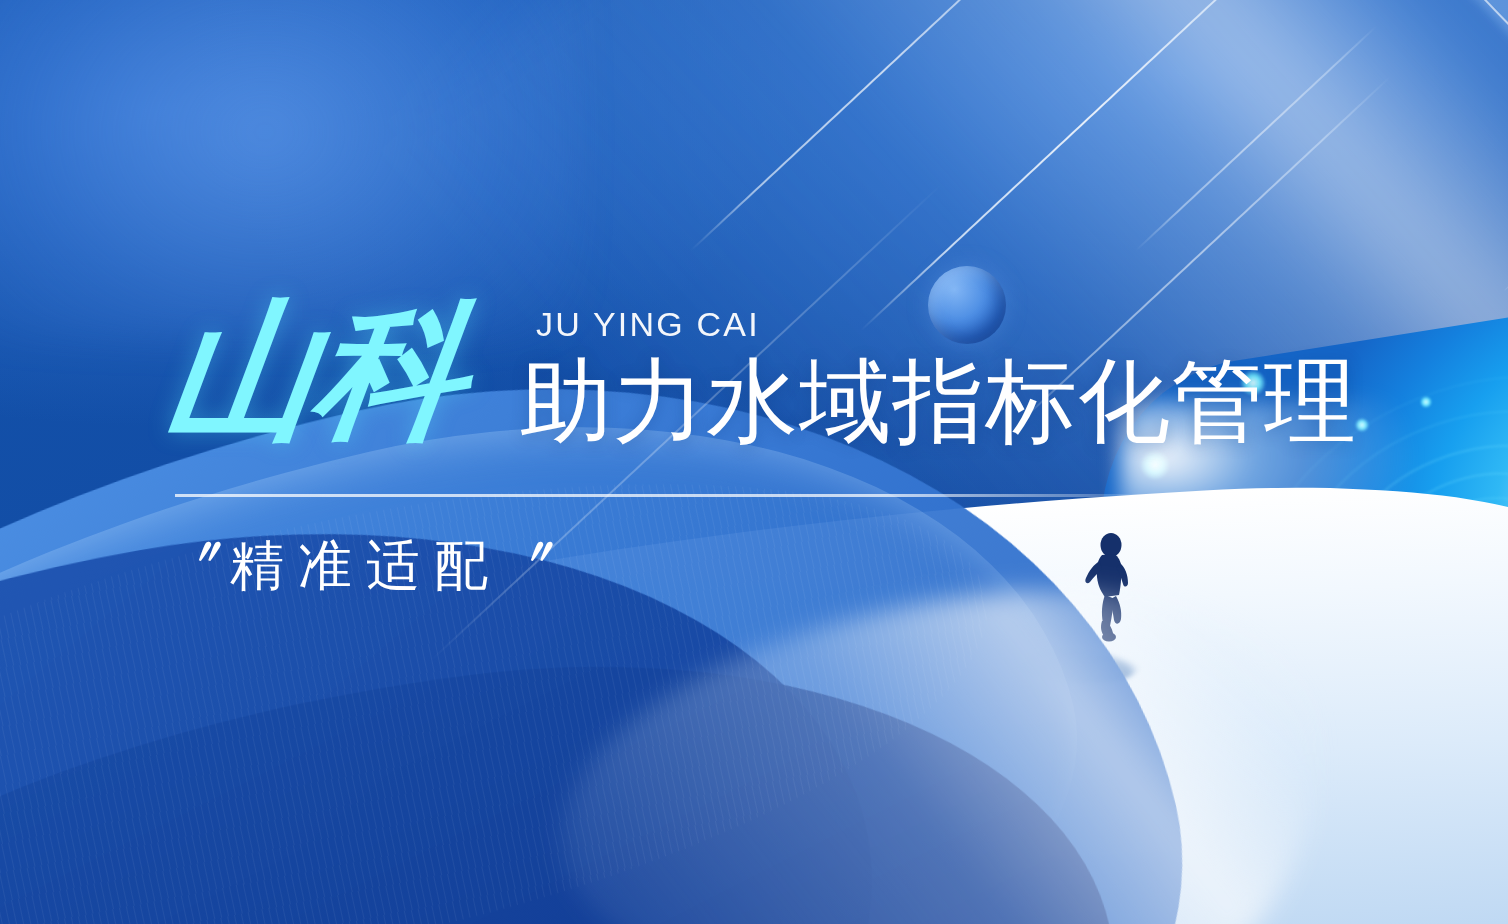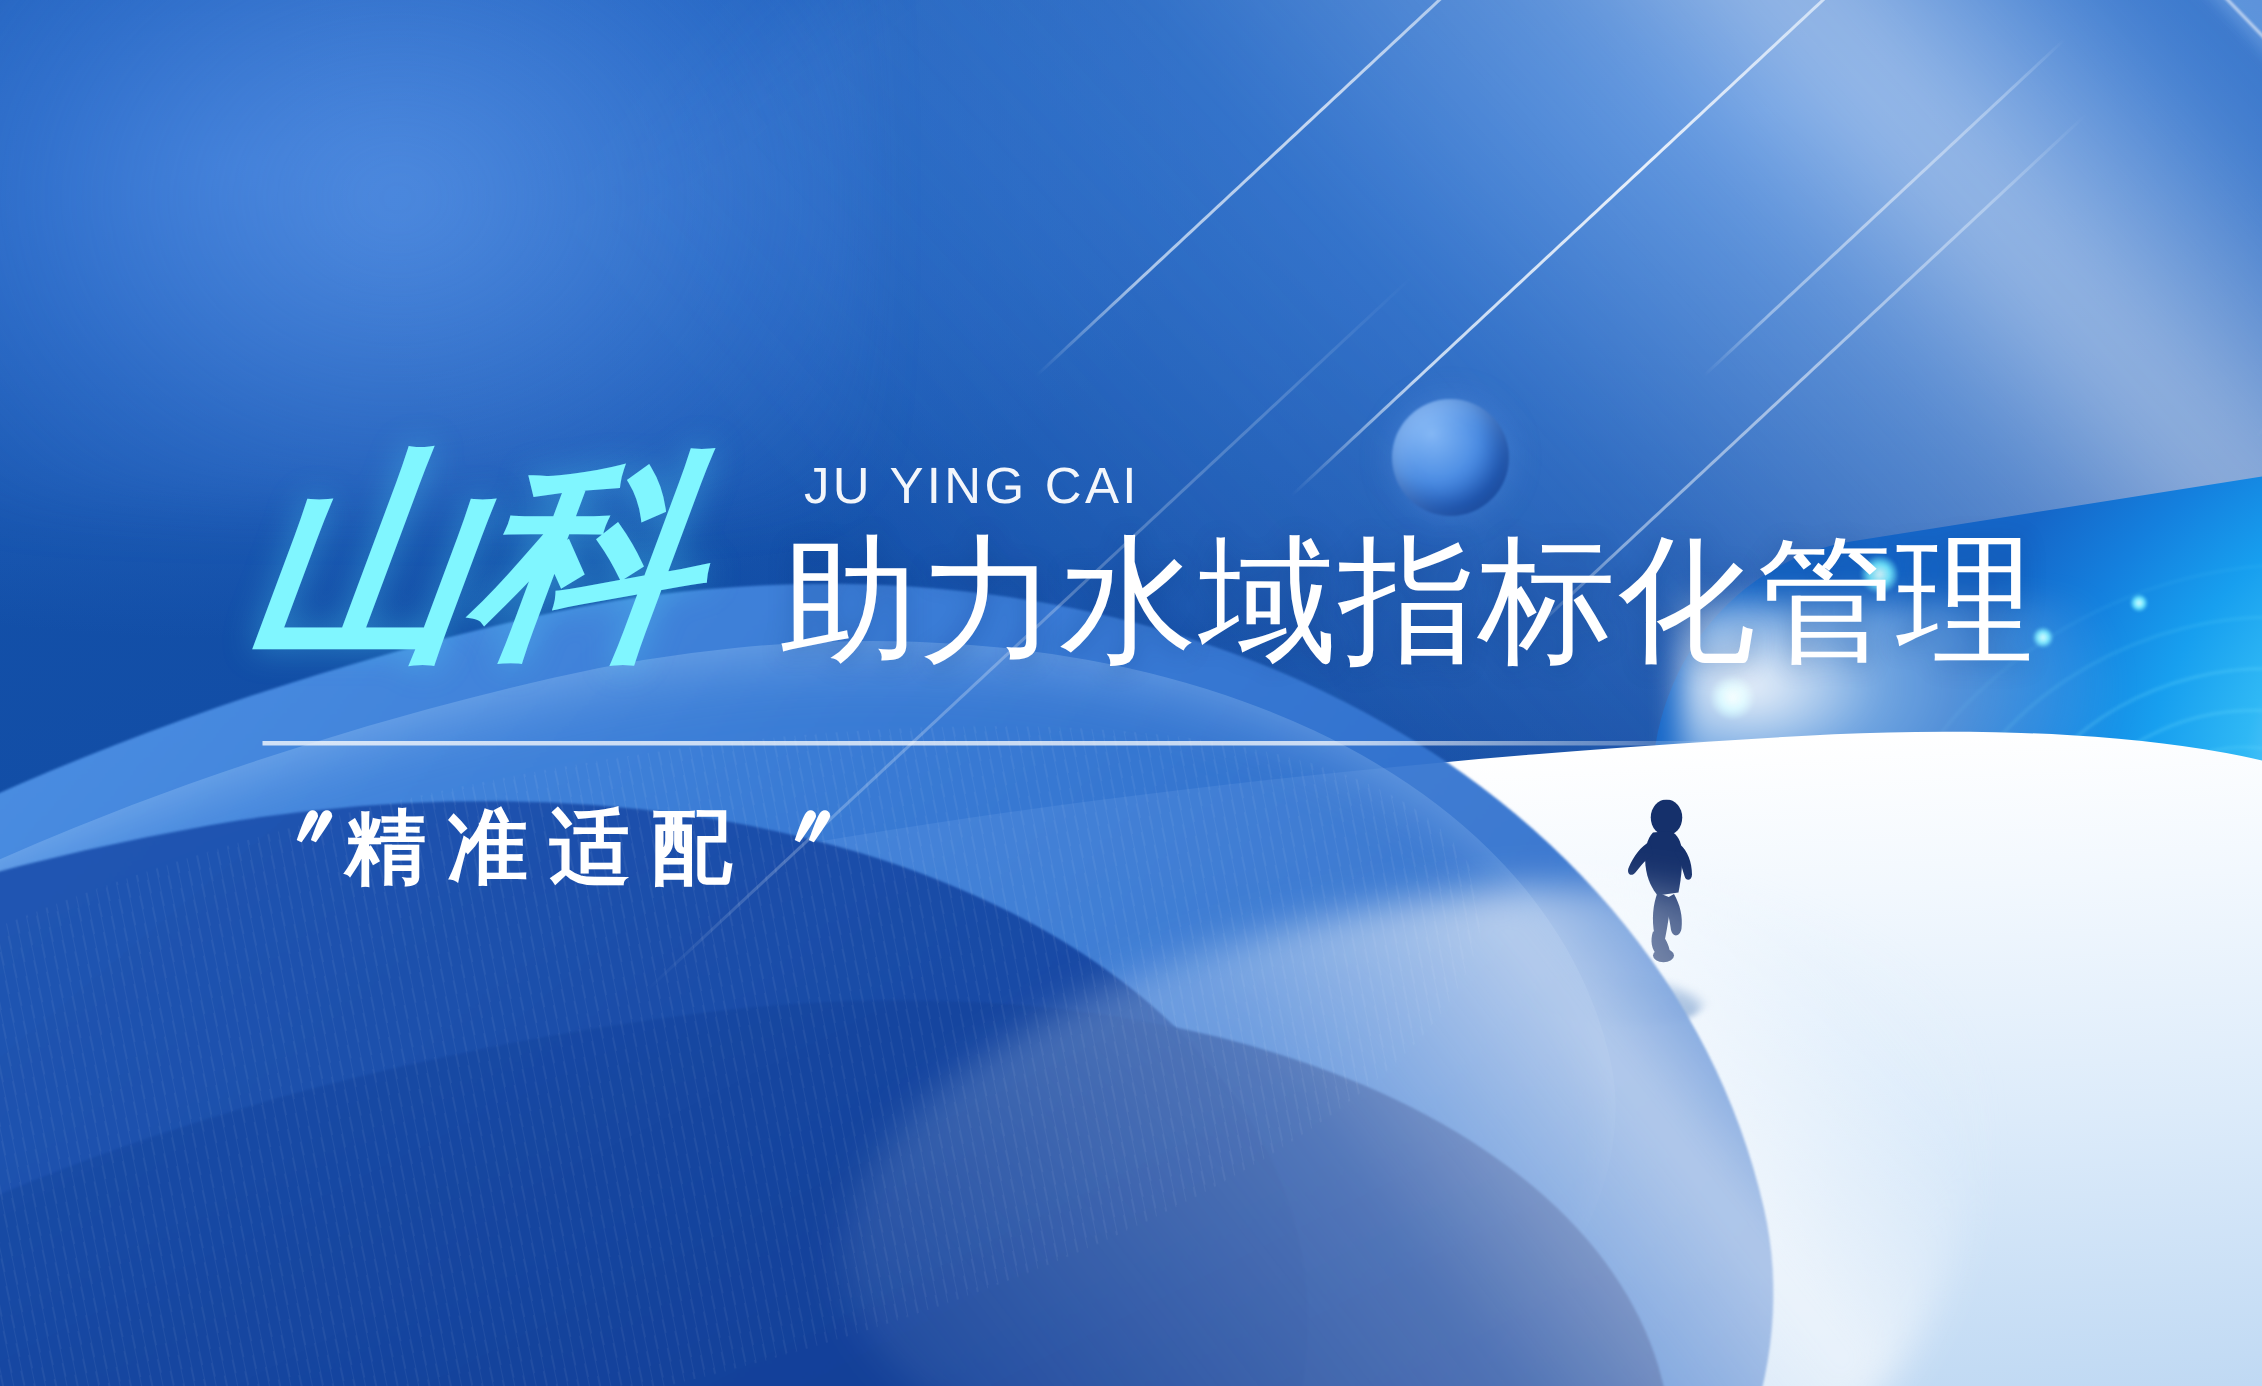--- a/index.html
+++ b/index.html
@@ -327,21 +327,21 @@
       rgba(255,255,255,0.30) 92%,
       rgba(255,255,255,0) 100%);
     filter: blur(0.3px);
   }
 
   .tagline {
     position: absolute;
     left: 170px; top: 538px;
     font-size: 54px;
     line-height: 1;
-    font-weight: 700;
+    font-weight: 400;
     letter-spacing: 14px;
     color: #FFFFFF;
     white-space: nowrap;
   }
   .tagline .qt { letter-spacing: 6px; }
 </style>
 </head>
 <body>
 
 <div id="banner">

